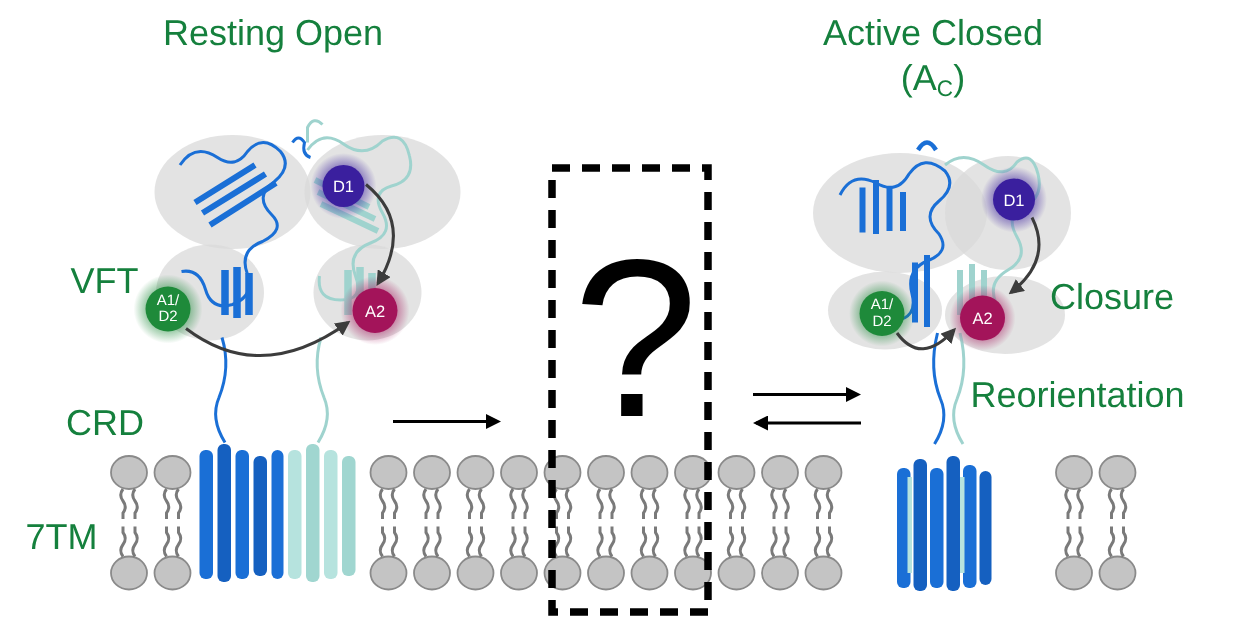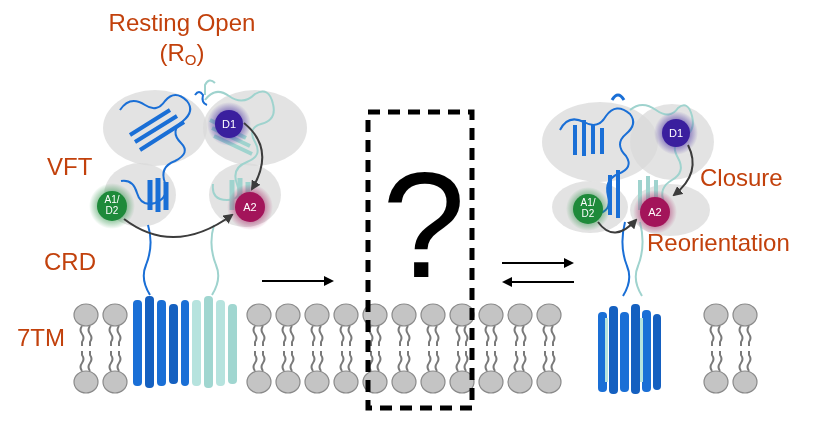--- a/index.html
+++ b/index.html
@@ -1,20 +1,20 @@
 <!DOCTYPE html>
 <html><head>
 <meta charset="utf-8">
 <style>
   html, body { margin: 0; padding: 0; background: #ffffff; }
   body { width: 838px; height: 425px; overflow: hidden; position: relative; font-family: "Liberation Sans", sans-serif; }
   #stage { position: absolute; left: 0; top: 0; width: 838px; height: 425px; }
-  .lbl { position: absolute; color: #c2410c; font-family: "Liberation Sans", sans-serif; white-space: nowrap; }
+  .lbl { position: absolute; color: #15803d; font-family: "Liberation Sans", sans-serif; white-space: nowrap; }
   .title { font-size: 24px; text-align: center; line-height: 30px; }
-  .side { font-size: 24px; }
+  .side { font-size: 24px; margin-top: 21px; }
   .sub { font-size: 15px; vertical-align: -4px; }
   .qmark { position: absolute; font-family: "Liberation Sans", sans-serif; font-size: 150px; color: #000; line-height: 1; }
 </style>
 </head>
 <body>
 
 <div id="stage">
   <svg width="838" height="425" viewBox="0 0 838 425" xmlns="http://www.w3.org/2000/svg">
     <defs>
       <radialGradient id="glowD1" cx="50%" cy="50%" r="50%">
@@ -267,23 +267,26 @@
       <text x="655" y="216" font-size="11" fill="#fff" text-anchor="middle" font-family="Liberation Sans, sans-serif">A2</text>
 
       <path d="M688,145 q14,28 -14,50" stroke="#3c3c3c" stroke-width="2" fill="none" marker-end="url(#arrowGrey)"></path>
       <path d="M598,222 q16,22 38,-2" stroke="#3c3c3c" stroke-width="2" fill="none" marker-end="url(#arrowGrey)"></path>
     </g>
   </svg>
 
   
   <div class="lbl title" style="left:82px; top:8px; width:200px;">
     <div>Resting Open</div>
-    <div>(<span>R</span><span class="sub">O</span>)</div>
   </div>
 
+  <div class="lbl title" style="left:527px; top:8px; width:190px;">
+    <div>Active Closed</div>
+    <div>(<span>A</span><span class="sub">C</span>)</div>
+  </div>
 
   <div class="lbl side" style="left:47px; top:153px;">VFT</div>
   <div class="lbl side" style="left:44px; top:248px;text-align:right;">CRD</div>
   <div class="lbl side" style="left:17px; top:324px;text-align:right;">7TM</div>
 
   <div class="qmark" style="left:382px; top:150px;">?</div>
 
   <div class="lbl side" style="left:700px; top:164px;">Closure</div>
   <div class="lbl side" style="left:647px; top:229px;">Reorientation</div>
 </div>

